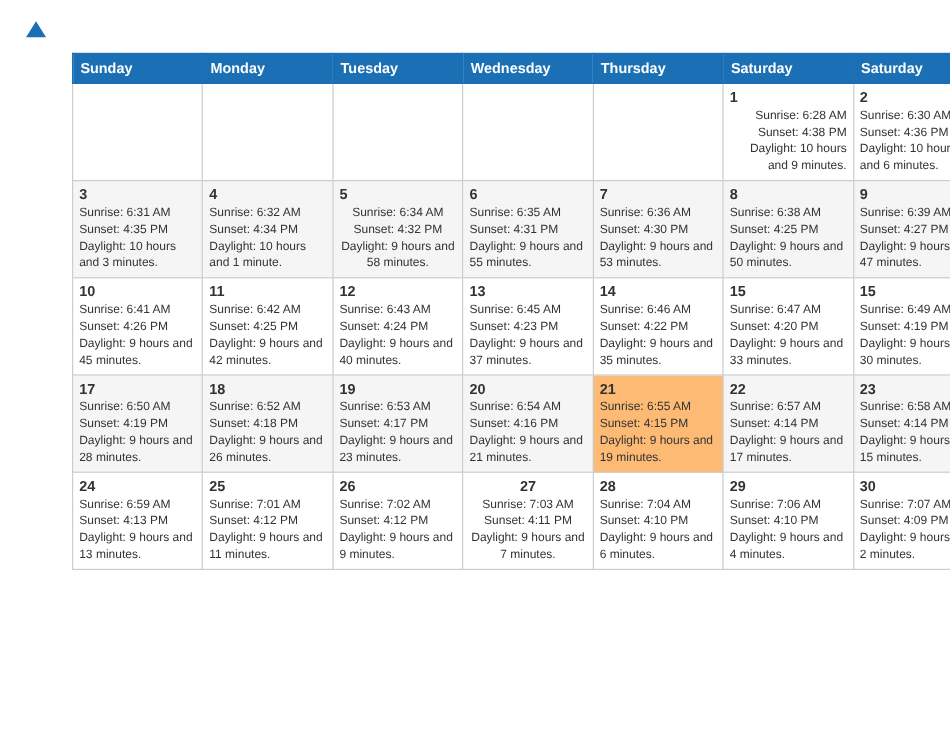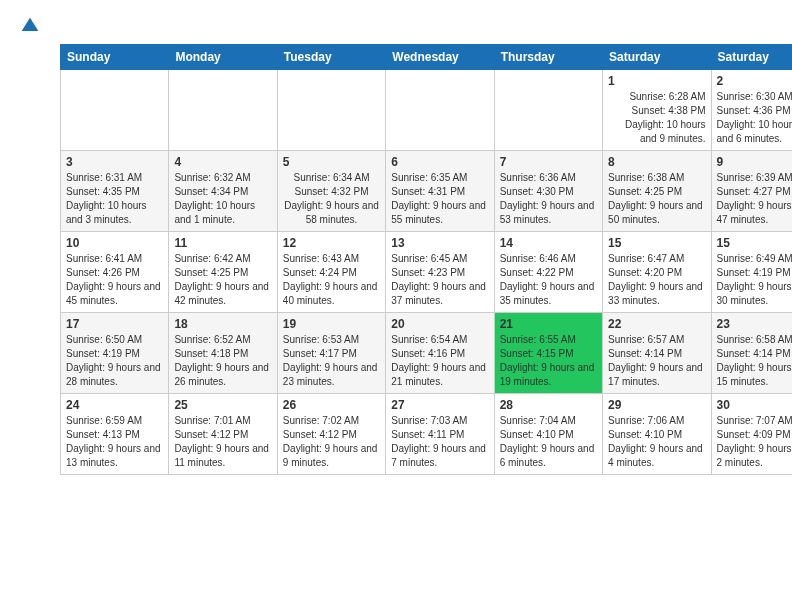--- a/index.html
+++ b/index.html
@@ -255,21 +255,21 @@
           <div class="day-info" style="white-space: pre-line;">Sunrise: 6:53 AM
 Sunset: 4:17 PM
 Daylight: 9 hours and 23 minutes.</div>
         </td>
         <td style="background: rgb(245, 245, 245);">
           <span class="day-number">20</span>
           <div class="day-info" style="white-space: pre-line;">Sunrise: 6:54 AM
 Sunset: 4:16 PM
 Daylight: 9 hours and 21 minutes.</div>
         </td>
-        <td style="background: #22c55e;">
+        <td style="background: #fdba74;">
           <span class="day-number">21</span>
           <div class="day-info" style="white-space: pre-line;">Sunrise: 6:55 AM
 Sunset: 4:15 PM
 Daylight: 9 hours and 19 minutes.</div>
         </td>
         <td style="background: rgb(245, 245, 245);">
           <span class="day-number">22</span>
           <div class="day-info" style="white-space: pre-line;">Sunrise: 6:57 AM
 Sunset: 4:14 PM
 Daylight: 9 hours and 17 minutes.</div>
@@ -293,21 +293,21 @@
           <div class="day-info" style="white-space: pre-line;">Sunrise: 7:01 AM
 Sunset: 4:12 PM
 Daylight: 9 hours and 11 minutes.</div>
         </td>
         <td style="background: rgb(255, 255, 255);">
           <span class="day-number">26</span>
           <div class="day-info" style="white-space: pre-line;">Sunrise: 7:02 AM
 Sunset: 4:12 PM
 Daylight: 9 hours and 9 minutes.</div>
         </td>
-        <td style="background: rgb(255, 255, 255);">
+        <td style="background: rgb(255, 255, 255); text-align: center;">
           <span class="day-number">27</span>
           <div class="day-info" style="white-space: pre-line;">Sunrise: 7:03 AM
 Sunset: 4:11 PM
 Daylight: 9 hours and 7 minutes.</div>
         </td>
         <td style="background: rgb(255, 255, 255);">
           <span class="day-number">28</span>
           <div class="day-info" style="white-space: pre-line;">Sunrise: 7:04 AM
 Sunset: 4:10 PM
 Daylight: 9 hours and 6 minutes.</div>

